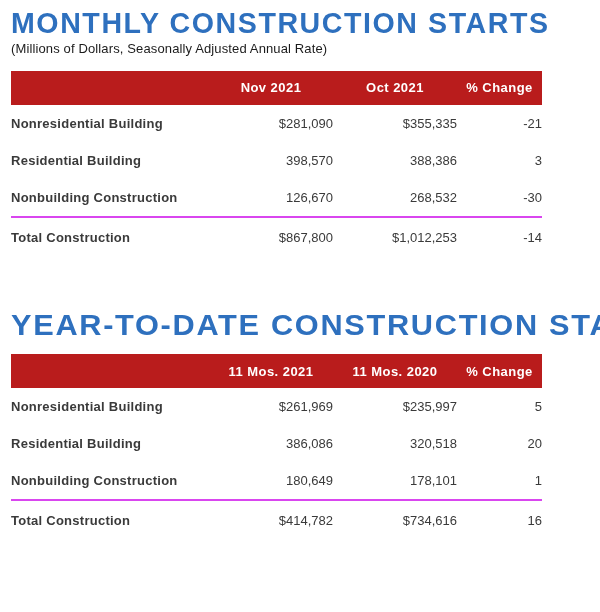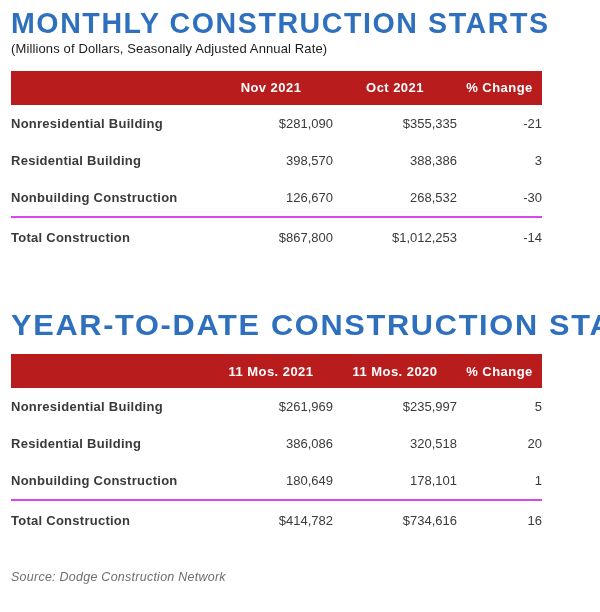--- a/index.html
+++ b/index.html
@@ -200,15 +200,14 @@
         <tr class="total-row">
           <td class="cell-label">Total Construction</td>
           <td>$414,782</td>
           <td>$734,616</td>
           <td>16</td>
         </tr>
       </tbody>
     </table>
   </section>
 
-  <div class="source-note">Source: Dodge Construction Network</div>
 
 </div>
 
 </body></html>

